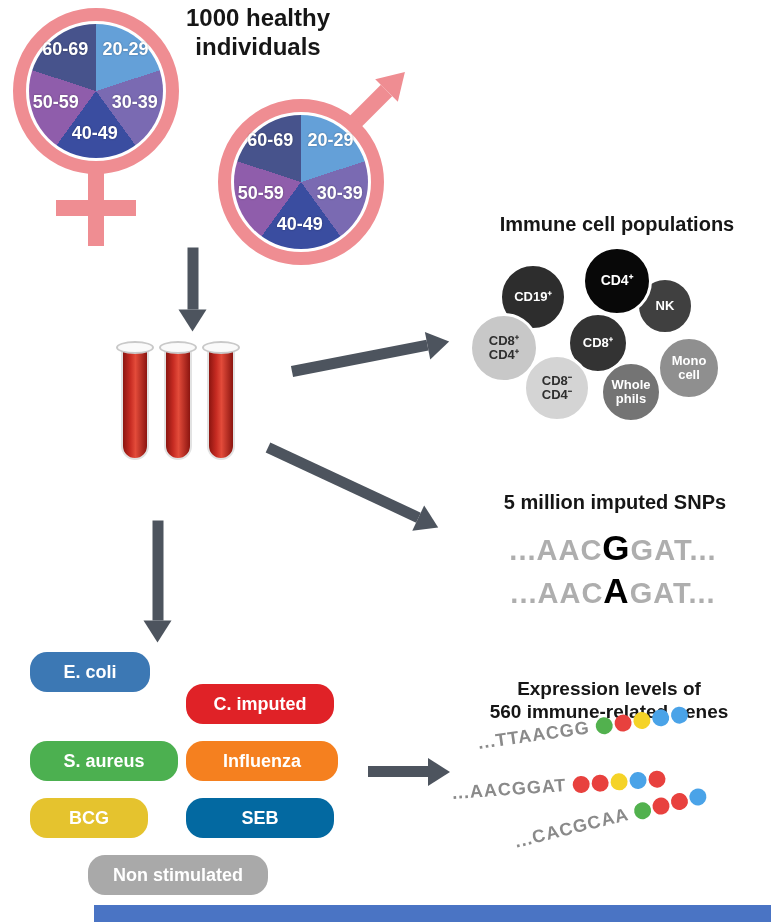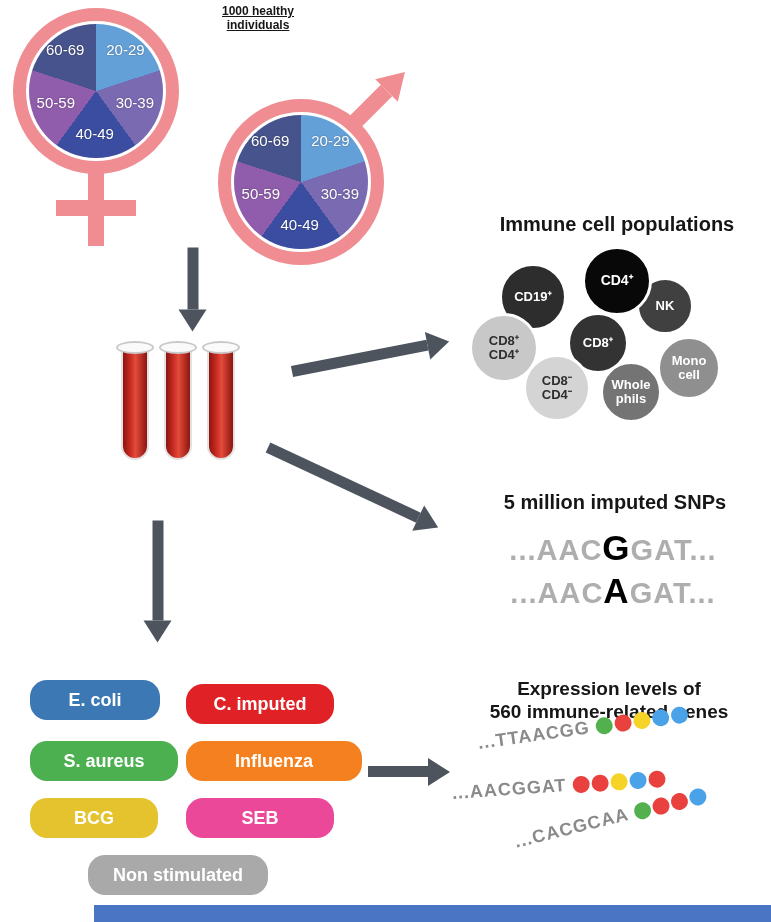--- a/index.html
+++ b/index.html
@@ -5,21 +5,21 @@
   * { box-sizing: border-box; }
   html, body { margin: 0; padding: 0; background: #fff; }
   body { font-family: "Liberation Sans", sans-serif; }
   .canvas { position: relative; width: 771px; height: 922px; background: #fff; overflow: hidden; }
   .abs { position: absolute; }
   .title-text { font-weight: bold; color: #161616; text-align: center; white-space: pre-line; line-height: 1.2; }
 
   
   .ring { position: absolute; width: 166px; height: 166px; border: 13px solid var(--symbol-pink); border-radius: 50%; }
   .pie { position: absolute; inset: 3px; border-radius: 50%; }
-  .pie-label { position: absolute; transform: translate(-50%,-50%); color: #fff; font-weight: normal; font-size: 15px; white-space: nowrap; text-shadow: 0 0 2px rgba(0,0,0,.35); }
+  .pie-label { position: absolute; transform: translate(-50%,-50%); color: #fff; font-weight: bold; font-size: 18px; white-space: nowrap; text-shadow: 0 0 2px rgba(0,0,0,.35); }
   .sym-bar { position: absolute; background: var(--symbol-pink); }
   .male-arrow { position: absolute; left: 354px; top: 115px; width: 46px; height: 16px; background: var(--symbol-pink); transform: rotate(-45deg); transform-origin: left center; }
   .male-arrow::after { content: ""; position: absolute; left: 100%; top: 50%; transform: translateY(-50%); border-left: 26px solid var(--symbol-pink); border-top: 16px solid transparent; border-bottom: 16px solid transparent; }
 
   
   .arrow { position: absolute; height: 11px; background: var(--arrow-gray); transform-origin: left center; }
   .arrow::after { content: ""; position: absolute; left: 100%; top: 50%; transform: translateY(-50%); border-left: 22px solid var(--arrow-gray); border-top: 14px solid transparent; border-bottom: 14px solid transparent; }
 
   
   .tube { position: absolute; width: 30px; height: 120px; top: 343px; }
@@ -46,21 +46,21 @@
   .dots { display: flex; align-items: center; }
   .dot { width: 17px; height: 17px; border-radius: 50%; margin-left: 2px; flex: 0 0 auto; }
 
   .footer-bar { position: absolute; left: 94px; top: 905px; width: 677px; height: 17px; background: var(--footer-blue); }
 </style>
 </head>
 <body>
 
 <div class="canvas">
 
-  <div class="abs title-text" style="left:168px; top:4px; width:180px; font-size:12px;text-decoration:underline;">1000 healthy
+  <div class="abs title-text" style="left:168px; top:4px; width:180px; font-size:24px;">1000 healthy
 individuals</div>
 
   <div>
     <div class="ring" style="left:13px; top:8px;">
       <div class="pie" style="background: conic-gradient(rgb(100, 160, 216) 0deg, rgb(100, 160, 216) 72deg, rgb(122, 106, 178) 72deg, rgb(122, 106, 178) 144deg, rgb(58, 77, 160) 144deg, rgb(58, 77, 160) 216deg, rgb(143, 93, 171) 216deg, rgb(143, 93, 171) 288deg, rgb(71, 83, 140) 288deg, rgb(71, 83, 140) 360deg);">
         <span class="pie-label" style="left:72%;top:19%">20-29</span>
         <span class="pie-label" style="left:79%;top:58%">30-39</span>
         <span class="pie-label" style="left:49%;top:81%">40-49</span>
         <span class="pie-label" style="left:20%;top:58%">50-59</span>
         <span class="pie-label" style="left:27%;top:19%">60-69</span>
@@ -123,26 +123,26 @@
   <div class="arrow" style="left:268px; top:442px; width:166px; transform:rotate(25deg);"></div>
 
   <div class="abs title-text" style="left:445px; top:490px; width:340px; font-size:20px;">5 million imputed SNPs</div>
 
   <div class="snp-line" style="top:528px;"><span>...AAC</span><span class="snp-letter">G</span><span>GAT...</span></div>
   <div class="snp-line" style="top:571px;"><span>...AAC</span><span class="snp-letter">A</span><span>GAT...</span></div>
 
   <div class="arrow" style="left:158px; top:515px; width:100px; transform:rotate(90deg);"></div>
 
   <div>
-    <div class="pill" style="left: 30px; top: 680px; width: 130px; background: rgb(60, 120, 180);">E. coli</div>
+    <div class="pill" style="left: 30px; top: 652px; width: 120px; background: rgb(60, 120, 180);">E. coli</div>
     <div class="pill" style="left: 186px; top: 684px; width: 148px; background: rgb(224, 34, 39);">C. imputed</div>
     <div class="pill" style="left: 30px; top: 741px; width: 148px; background: rgb(76, 176, 80); text-align: right;">S. aureus</div>
-    <div class="pill" style="left: 186px; top: 741px; width: 176px; background: rgb(245, 128, 31);">Influenza</div>
-    <div class="pill" style="left: 30px; top: 798px; width: 128px; background: rgb(229, 195, 46);">BCG</div>
-    <div class="pill" style="left: 186px; top: 798px; width: 148px; background: #ec4899; border-radius: 17px;">SEB</div>
+    <div class="pill" style="left: 186px; top: 741px; width: 152px; background: rgb(245, 128, 31);">Influenza</div>
+    <div class="pill" style="left: 30px; top: 798px; width: 118px; background: rgb(229, 195, 46);">BCG</div>
+    <div class="pill" style="left: 186px; top: 798px; width: 148px; background: #0369a1; border-radius: 17px;">SEB</div>
     <div class="pill" style="left: 88px; top: 855px; width: 180px; background: rgb(169, 169, 169);">Non stimulated</div>
   </div>
 
   <div class="arrow" style="left:368px; top:766px; width:60px;"></div>
 
   <div class="abs title-text" style="left:448px; top:678px; width:322px; font-size:19px;">Expression levels of
 560 immune-related genes</div>
 
   <div class="expr-row" style="left:478px; top:733px; transform:rotate(-8deg);">
     <span class="expr-seq">...TTAACGG</span>

